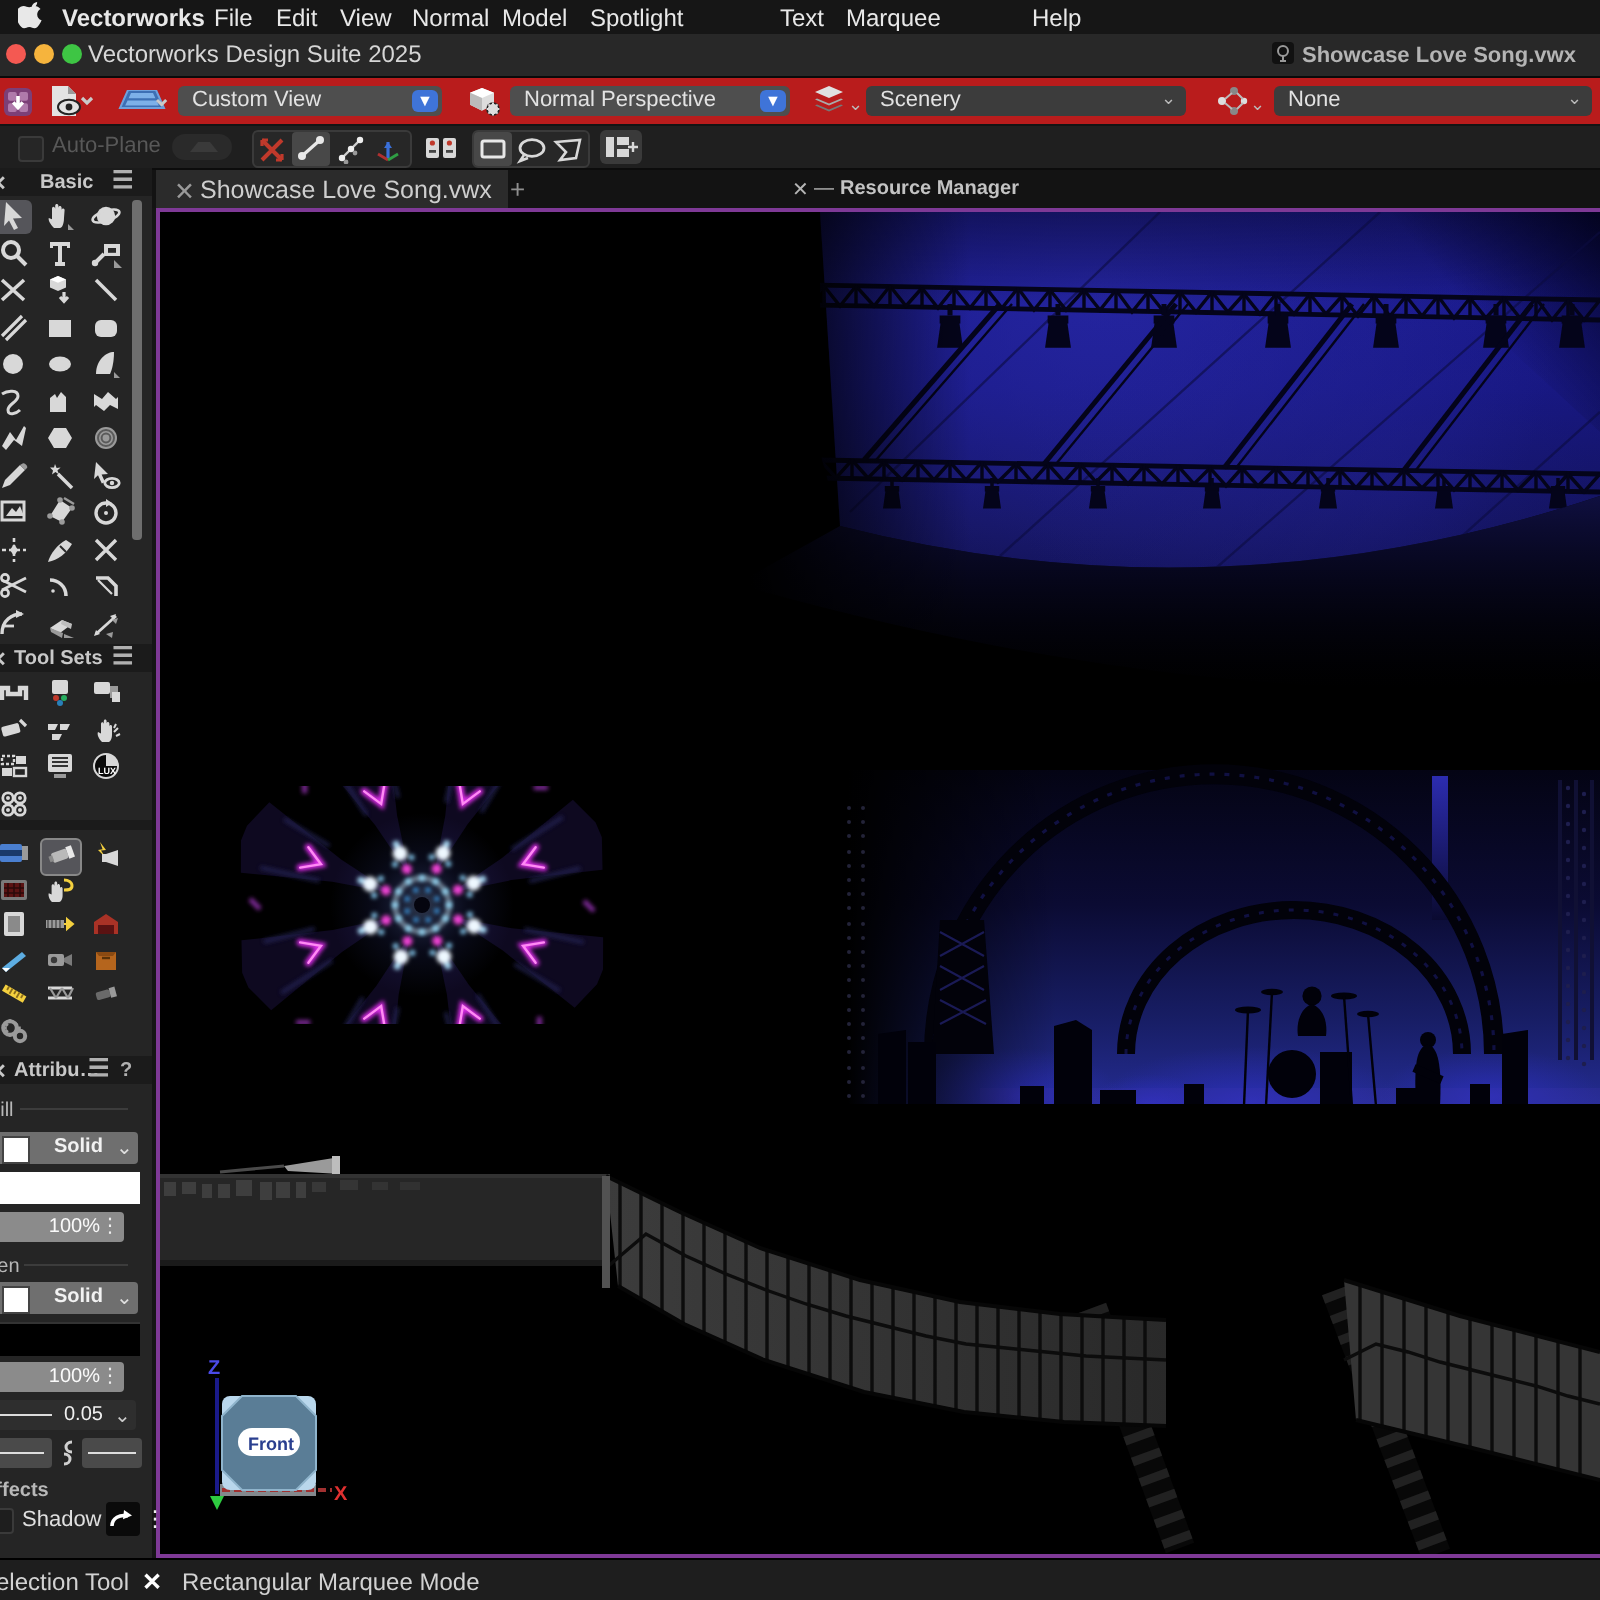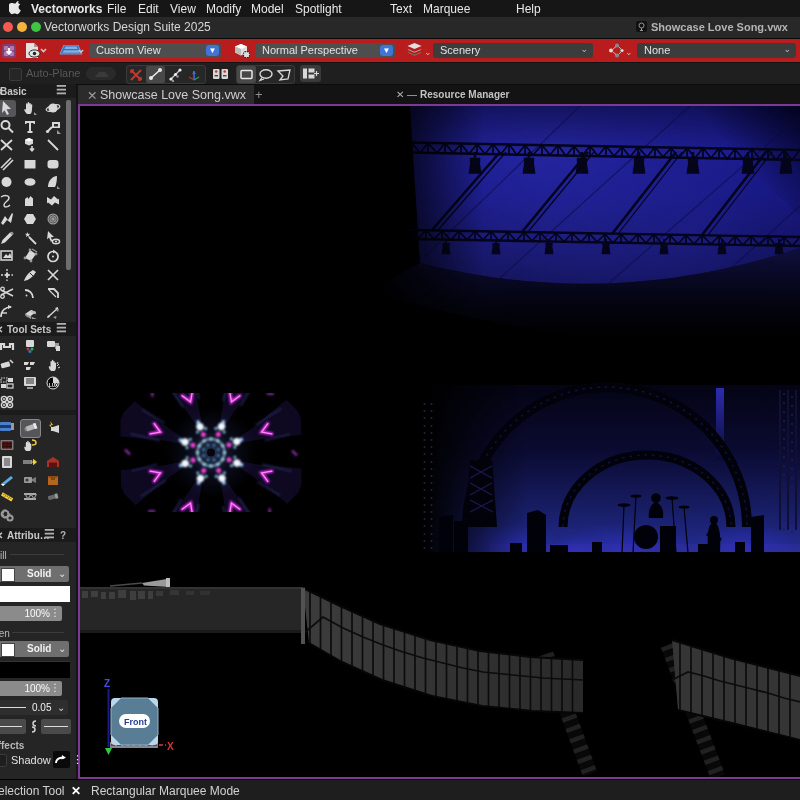--- a/index.html
+++ b/index.html
@@ -46,21 +46,21 @@
   <div class="abs" id="menubar">
     <span style="left:9px;top:1px;">
       <svg width="12" height="14" viewBox="0 0 12 14">
           <path fill="#e8e8e8" d="M8.4 0c.1.9-.3 1.7-.8 2.3-.5.6-1.4 1.1-2.2 1-.1-.8.3-1.7.8-2.2C6.7.5 7.6.1 8.4 0zM10.9 10.2c-.4.9-.6 1.3-1.1 2-.7 1.1-1.7 2.4-2.9 2.4-1.1 0-1.4-.7-2.8-.7-1.5 0-1.8.7-2.9.7C.1 14.6-.9 13.4-1.6 12.3-3.5 9.4-3.7 6-2.5 4.2c.8-1.3 2.2-2 3.4-2 1.3 0 2.1.7 3.1.7 1 0 1.6-.7 3.1-.7 1.1 0 2.3.6 3.2 1.7-2.8 1.5-2.3 5.5.6 6.3z" transform="translate(2,0) scale(.9)"></path>
         </svg>
     </span>
     <span style="left:31px;font-weight:bold;">Vectorworks</span>
     <span style="left:107px;">File</span>
     <span style="left:138px;">Edit</span>
     <span style="left:170px;">View</span>
-    <span style="left:206px;">Modify</span>
+    <span style="left:206px;">Normal</span>
     <span style="left:251px;">Model</span>
     <span style="left:295px;">Spotlight</span>
     <span style="left:352px;margin-top:23px;">Tools</span>
     <span style="left:390px;">Text</span>
     <span style="left:423px;">Marquee</span>
     <span style="left:466px;margin-top:28px;">Cloud</span>
     <span style="left:516px;">Help</span>
   </div>
 
   <div class="abs" id="titlebar">
@@ -783,21 +783,21 @@
 <rect x="39" y="608" width="31" height="14" rx="7" fill="#fff"></rect>
 <text x="44" y="619" font-family="Liberation Sans" font-size="9" fill="#2a3f8f" font-weight="bold">Front</text>
 </g>
 </svg>
 </div>
 
   <div id="palettes">
 
     <div class="pal-h" style="top:84px;">
       <span style="position:absolute;left:-5px;top:2px;">✕</span>
-      <span style="position:absolute;left:0;top:2px;">Basic</span>
+      <span style="position:absolute;left:20px;top:2px;">Basic</span>
       <span style="position:absolute;left:56px;top:-1px;font-size:12px;color:#b0b0b0;">☰</span>
     </div>
     <div class="pal-b" style="top:98px;height:224px;">
       <div class="abs" style="left:66px;top:2px;width:5px;height:170px;background:#6e6e6e;border-radius:2px;"></div>
       <div id="bgrid">
 <div class="abs" style="left:-3px;top:2.0px;width:19px;height:17px;background:#55555a;border-radius:3px;text-align:center;"><svg width="16" height="16" viewBox="0 0 16 16">
               <path d="M4 1l8 8-4.5.3L10 14l-2 1-2.5-4.8L3 13z" fill="#d8d8d8"></path>
             </svg></div>
 <div class="abs" style="left:20px;top:2.0px;width:19px;height:17px;text-align:center;"><svg width="16" height="16" viewBox="0 0 16 16">
               <path d="M5 14c-2-2-3-4-2.6-5l1.6.6V4.4c0-1.4 1.4-1.4 1.6 0V3c0-1.3 1.5-1.3 1.6 0v1c.1-1.3 1.5-1.2 1.6 0v1c.1-1 1.4-1 1.5 0L10 9c0 3-1 5-2 5z" fill="#d8d8d8"></path>

